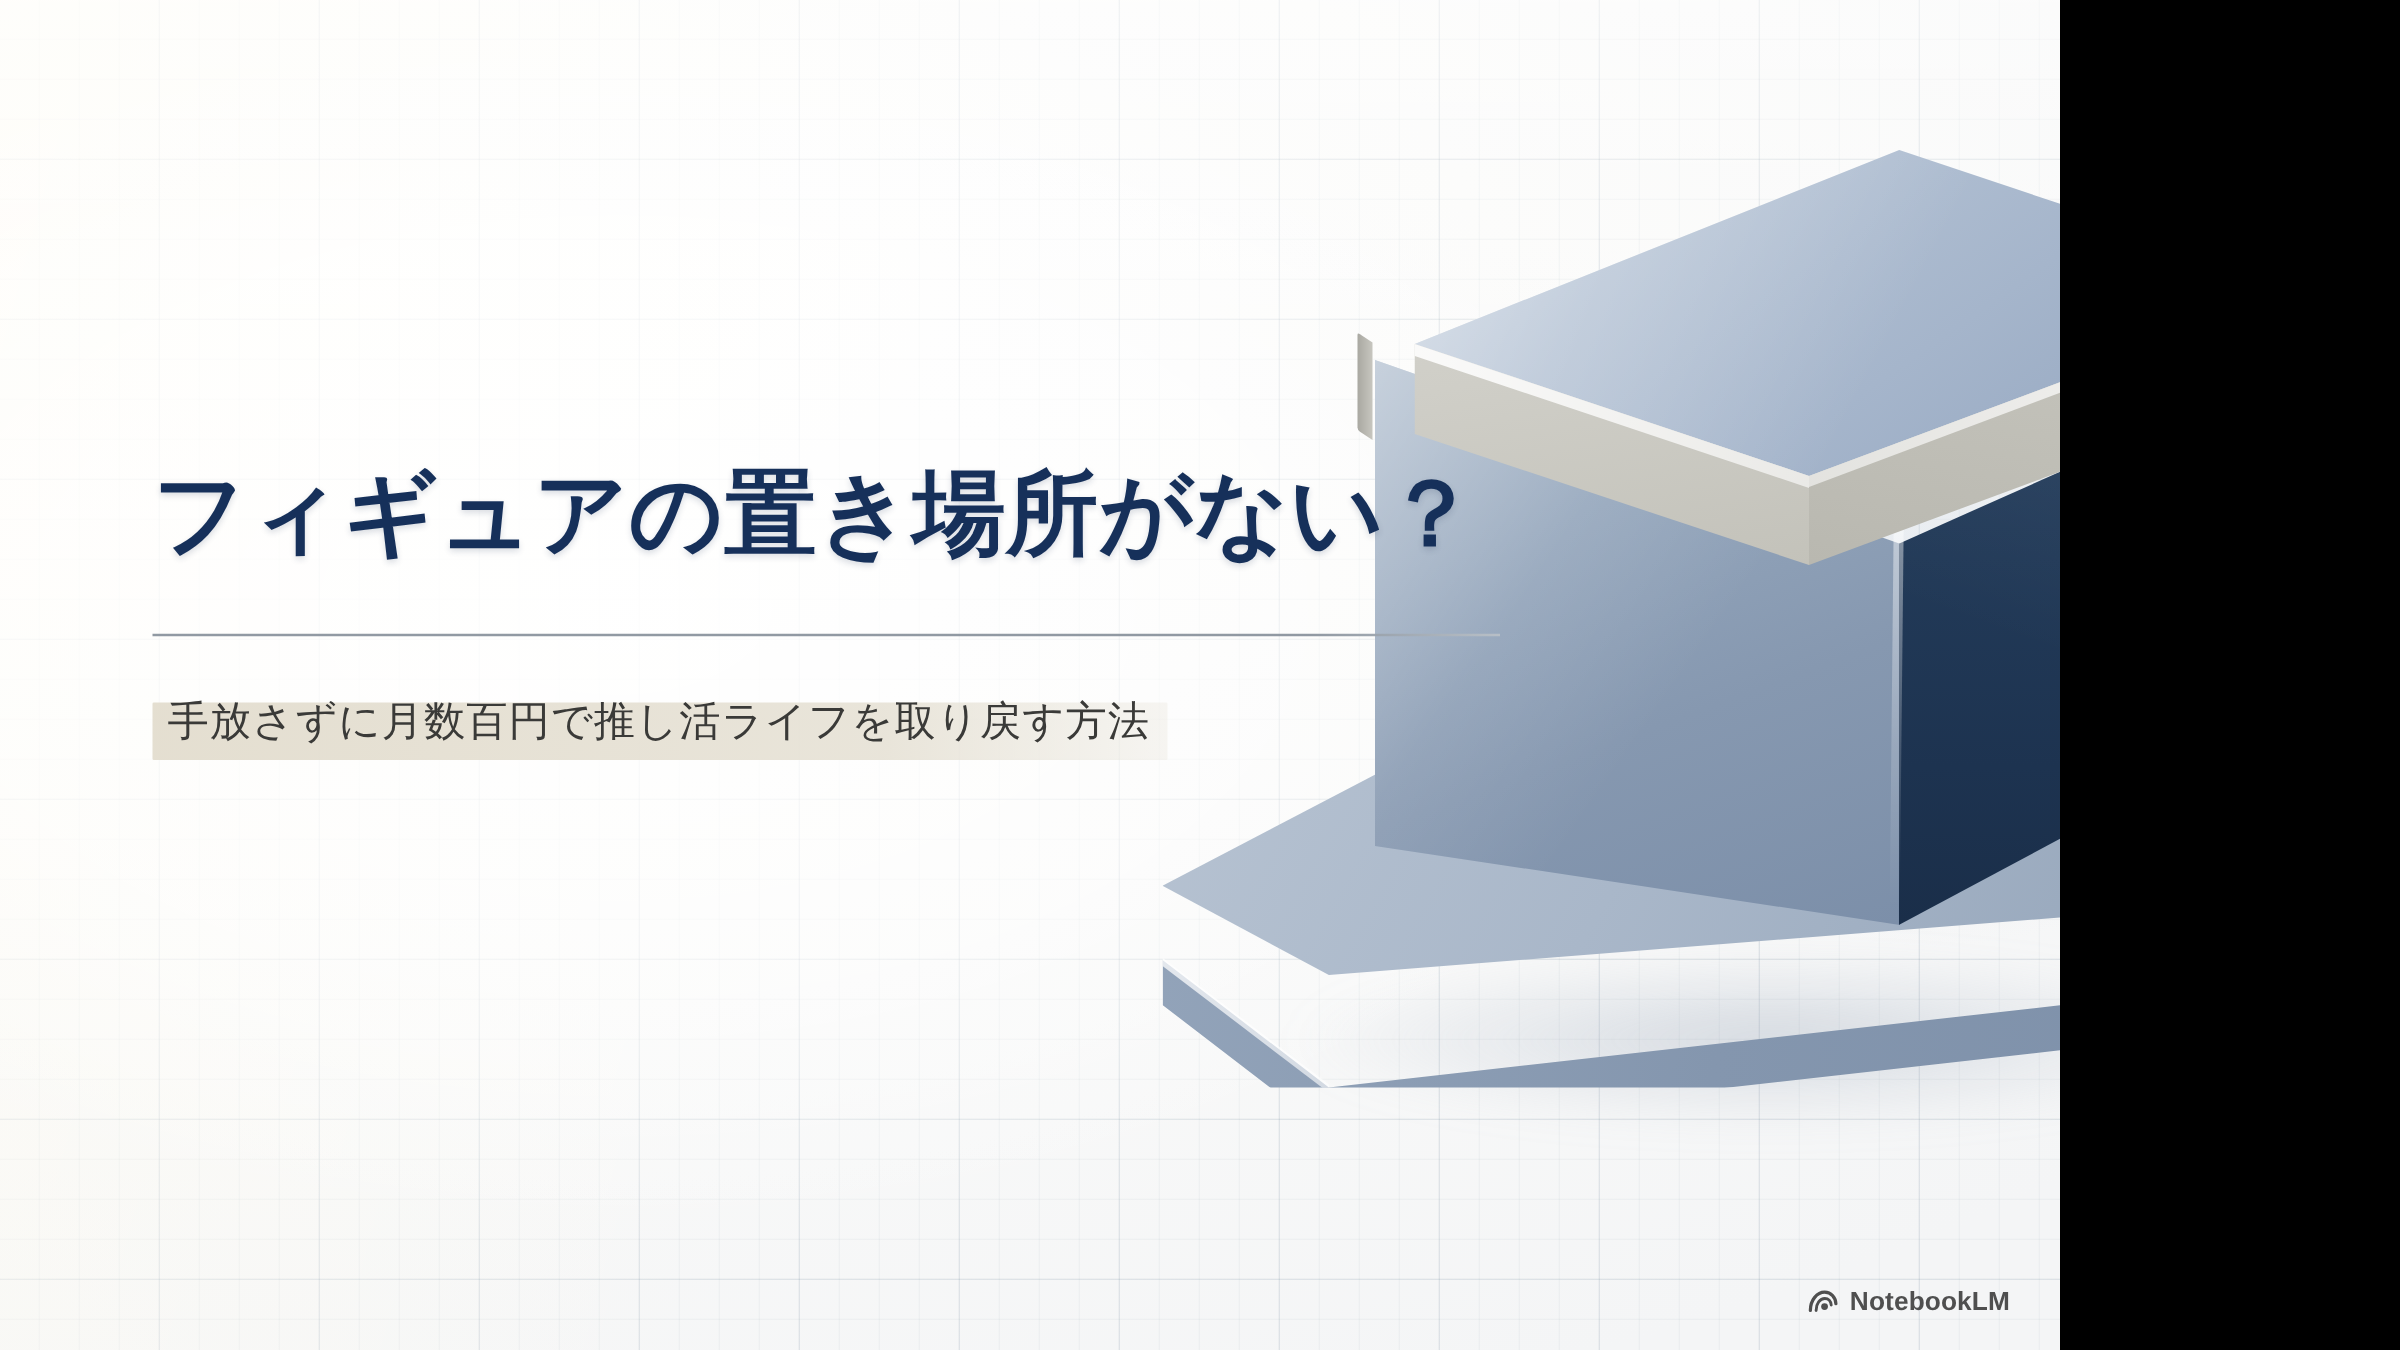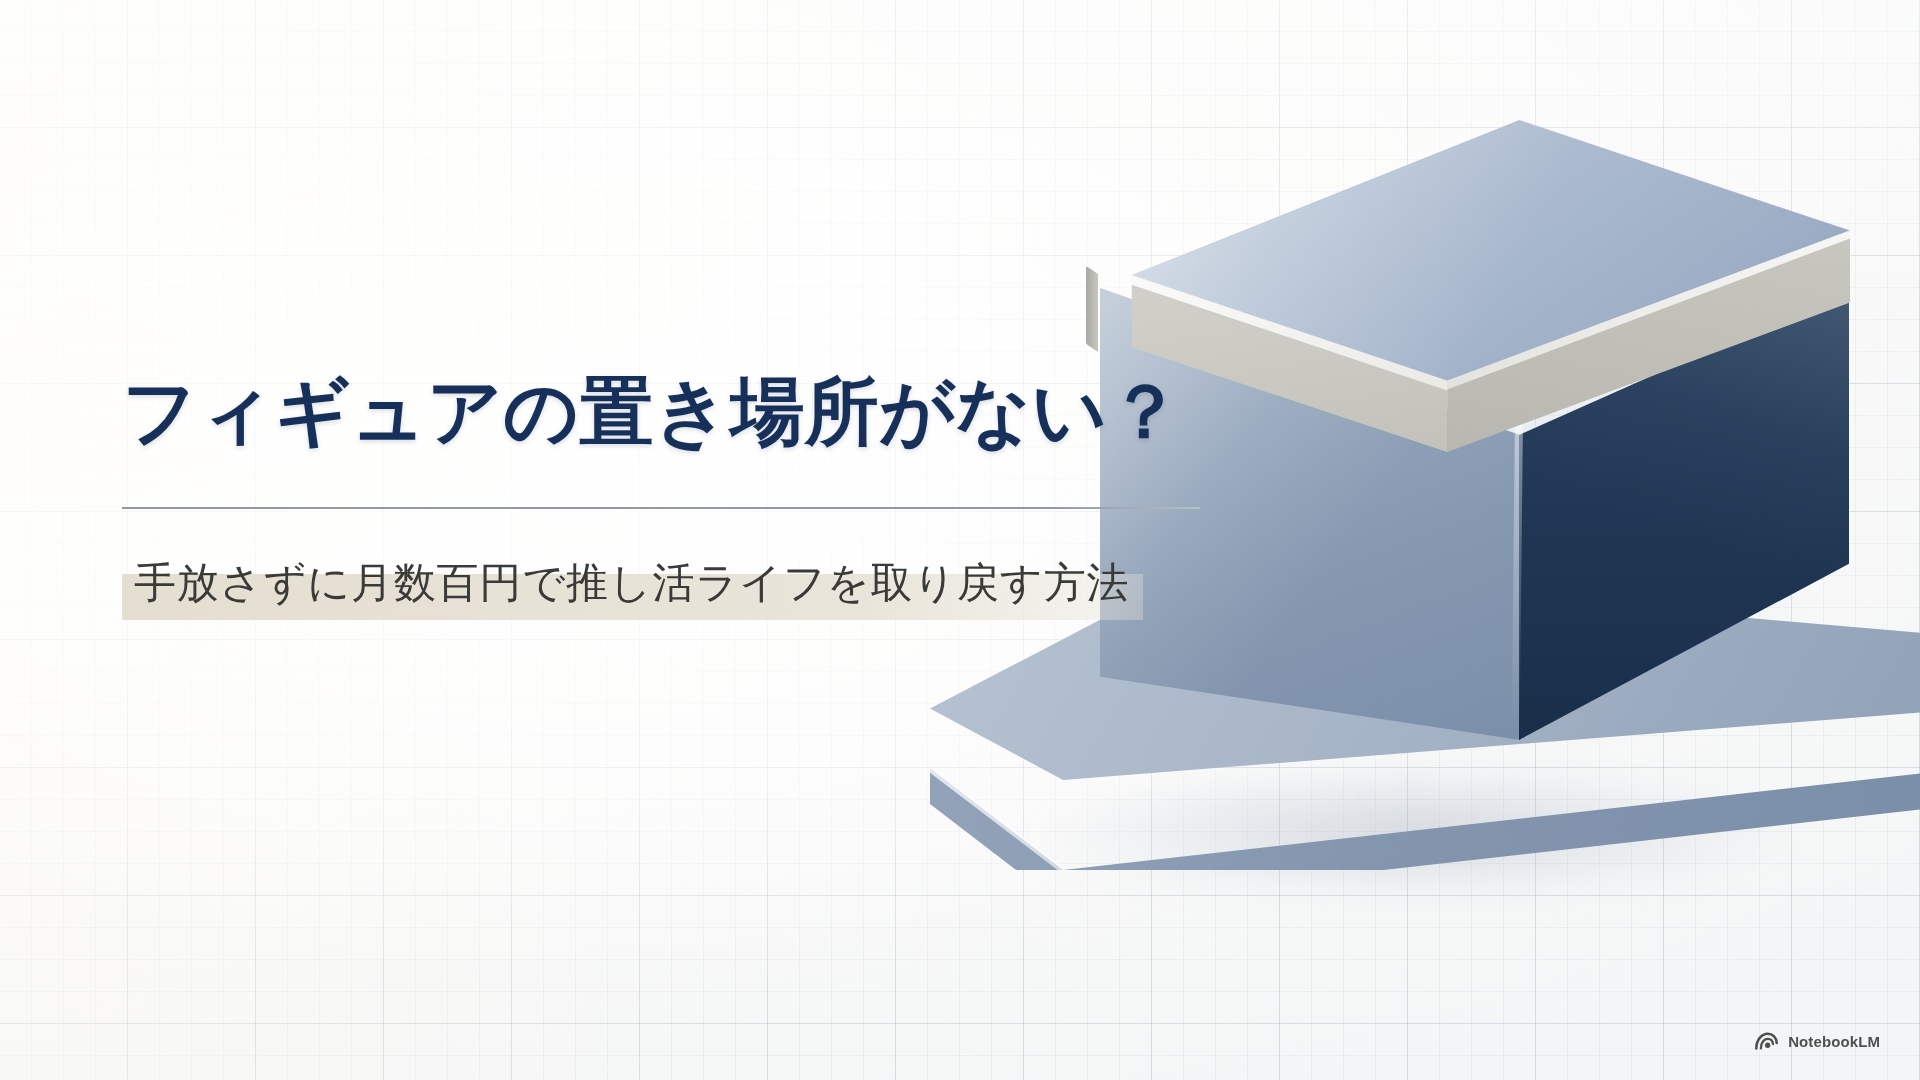--- a/index.html
+++ b/index.html
@@ -1,21 +1,21 @@
 <!DOCTYPE html>
 <html><head>
 <meta charset="utf-8">
 <title>Slide</title>
 <style>
   * { margin:0; padding:0; box-sizing:border-box; }
   html,body{ width:1920px; height:1080px; overflow:hidden; background:#000; }
 
   .stage{
     position:relative;
-    width:1920px; height:1080px;
+    width:1648px; height:1080px;
     overflow:hidden;
     background:#fbfcfc;
     font-family:"Liberation Sans", sans-serif;
   }
 
   
   .bg-base{
     position:absolute; inset:0;
     background:
       radial-gradient(120% 90% at 18% 22%, #ffffff 0%, #fbfbfa 45%, #f4f5f6 100%);
@@ -85,21 +85,21 @@
     position:absolute;
     left:0; right:0; bottom:2px;
     height:46px;
     background:linear-gradient(to right, rgba(226,220,205,.92) 0%, rgba(229,224,211,.85) 72%, rgba(233,229,219,.35) 100%);
     border-radius:1px;
   }
   .subtitle{
     position:relative;
     font-family:"Liberation Sans", "DejaVu Sans", sans-serif;
     color:#3a3a38;
-    font-size:42px;
+    font-size:33px;
     line-height:1.3;
     letter-spacing:.8px;
     white-space:nowrap;
   }
 
   
   .illustration{
     position:absolute;
     left:1120px; top:60px;
     width:800px; height:960px;
@@ -203,21 +203,21 @@
   
   .watermark{
     position:absolute;
     right:40px; bottom:26px;
     display:flex; align-items:center; gap:9px;
     opacity:.82;
   }
   .wm-icon{ width:25px; height:25px; display:block; }
   .wm-text{
     font-family:"Liberation Sans", "DejaVu Sans", sans-serif;
-    font-size:15px; font-weight:600; color:#2b2b2b; letter-spacing:.1px;
+    font-size:21px; font-weight:600; color:#2b2b2b; letter-spacing:.1px;
   }
 </style>
 </head>
 <body>
 
 <div class="stage">
 
   <div class="bg-base"></div>
   <div class="bg-grid-minor"></div>
   <div class="bg-grid-major"></div>

